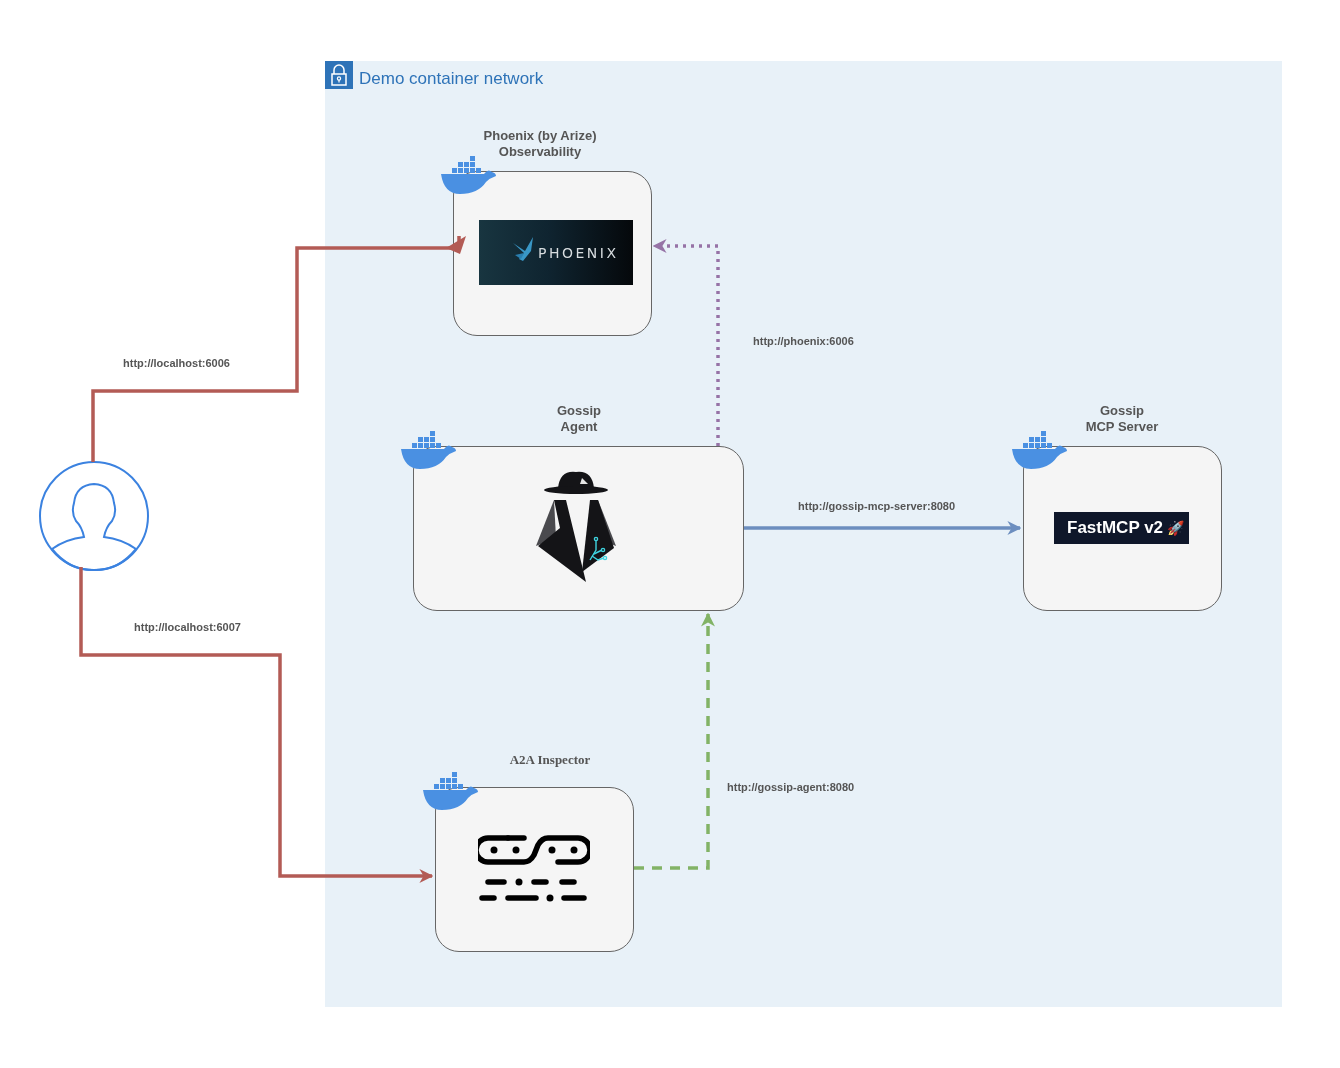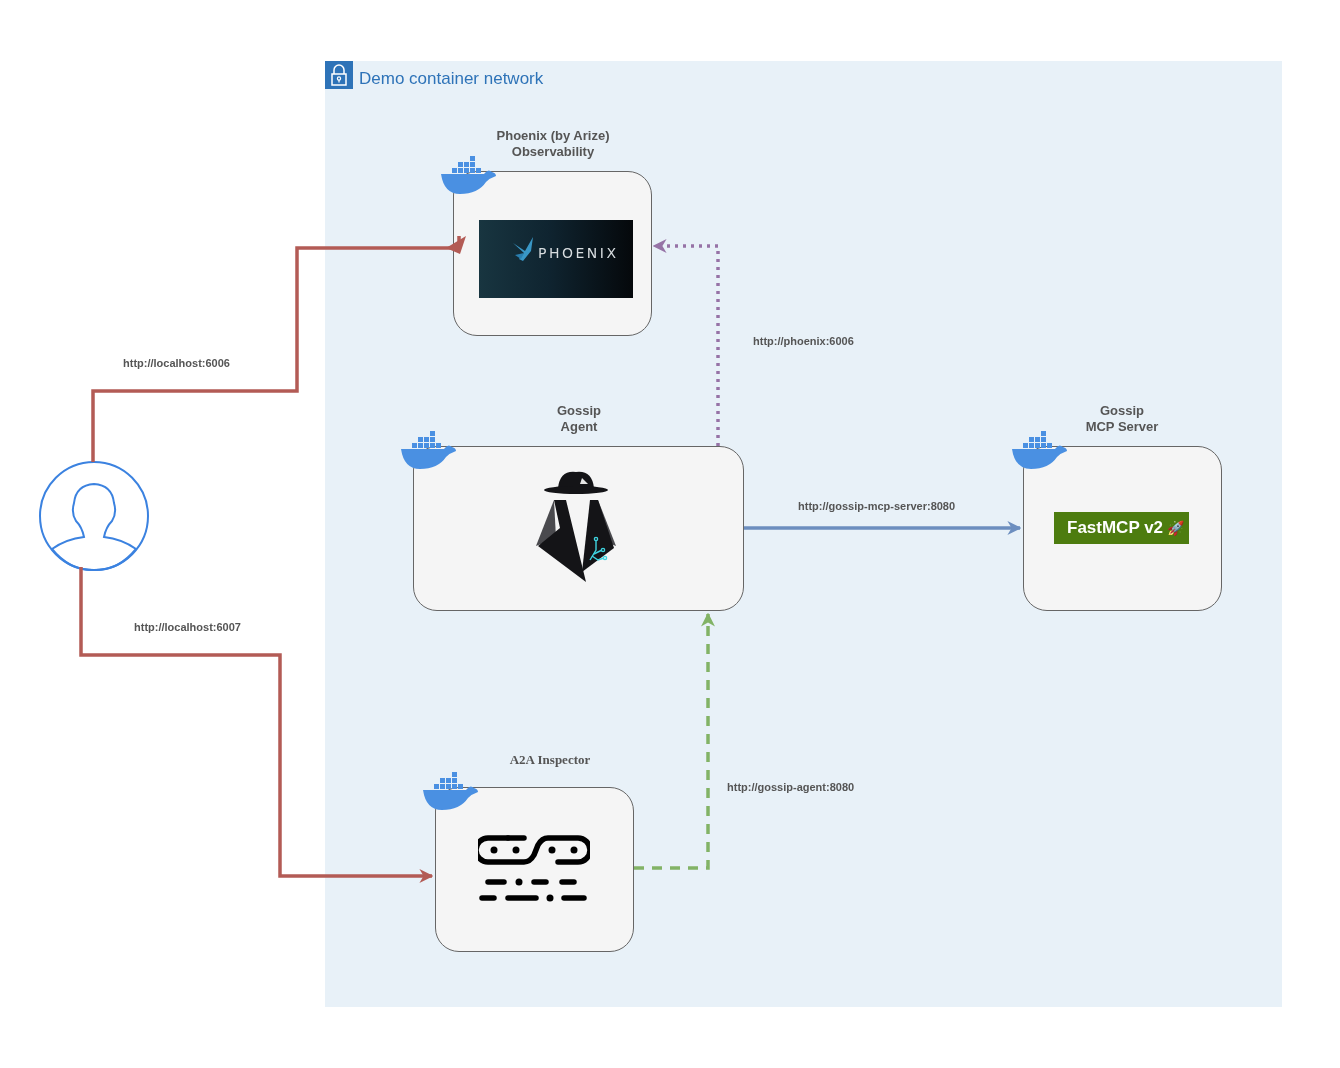--- a/index.html
+++ b/index.html
@@ -6,41 +6,41 @@
   body { width:1340px; height:1068px; position:relative; overflow:hidden;
          font-family:"Liberation Sans", "DejaVu Sans", sans-serif; }
   .network { position:absolute; left:325px; top:61px; width:957px; height:946px; background:#e8f1f8; }
   .network-title { position:absolute; left:359px; top:69px; font-size:17px; font-weight:normal; color:#2e73b8; }
   .lock-box { position:absolute; left:325px; top:61px; width:28px; height:28px; background:#2e73b8; }
   .node { position:absolute; background:#f5f5f5; border:1px solid #666; border-radius:24px; box-sizing:border-box; }
   .node-label { position:absolute; text-align:center; font-size:13px; font-weight:bold; color:#555; line-height:16px; white-space:pre-line; }
   .edge-label { position:absolute; font-size:11px; font-weight:bold; color:#555; white-space:nowrap; }
   .whale { position:absolute; width:56px; height:44px; }
   svg.overlay { position:absolute; left:0; top:0; width:1340px; height:1068px; pointer-events:none; }
-  .phoenix-logo { position:absolute; left:479px; top:220px; width:154px; height:78px;
+  .phoenix-logo { position:absolute; left:479px; top:220px; width:154px; height:65px;
       background:linear-gradient(90deg,#183540 0%,#0f2430 45%,#05080b 100%); }
   .phoenix-text { position:absolute; left:59px; top:25px; color:#d8dde0; font-family:"DejaVu Sans", sans-serif; font-size:14px; letter-spacing:2.5px; }
-  .fastmcp-logo { position:absolute; left:1054px; top:512px; width:135px; height:32px; background:#4d7c0f; }
+  .fastmcp-logo { position:absolute; left:1054px; top:512px; width:135px; height:32px; background:#0f172a; }
   .fastmcp-text { position:absolute; left:13px; top:6px; color:#fff; font-size:17px; font-weight:bold; white-space:nowrap; }
 </style>
 </head>
 <body>
 
 <div class="network"></div>
 <div class="lock-box">
   <svg width="28" height="28" viewBox="0 0 28 28">
     <path d="M9 13 V9 a5 5 0 0 1 10 0 V13" fill="none" stroke="#fff" stroke-width="1.5"></path>
     <rect x="7" y="13" width="14" height="11" fill="none" stroke="#fff" stroke-width="1.5"></rect>
     <circle cx="14" cy="17.5" r="1.6" fill="none" stroke="#fff" stroke-width="1.2"></circle>
     <line x1="14" y1="19" x2="14" y2="21.5" stroke="#fff" stroke-width="1.2"></line>
   </svg>
 </div>
 <div class="network-title">Demo container network</div>
 
-<div class="node-label" style="left:470px; top:128px; width:166px;">Phoenix (by Arize)
+<div class="node-label" style="left:457px; top:128px; width:166px;">Phoenix (by Arize)
 Observability</div>
 <div class="node" style="left:453px; top:171px; width:199px; height:165px;"></div>
 <div class="phoenix-logo">
   <svg width="40" height="40" viewBox="0 0 40 40" style="position:absolute;left:30px;top:13px;">
     <path d="M4 10 L16 18 L24 4 L22 18 L14 28 L10 26 L15 20 Z" fill="#3ea3d6" opacity="0.9"></path>
     <path d="M6 22 L15 20 L12 26 Z" fill="#2a7fb0"></path>
   </svg>
   <span class="phoenix-text">PHOENIX</span>
 </div>
 

